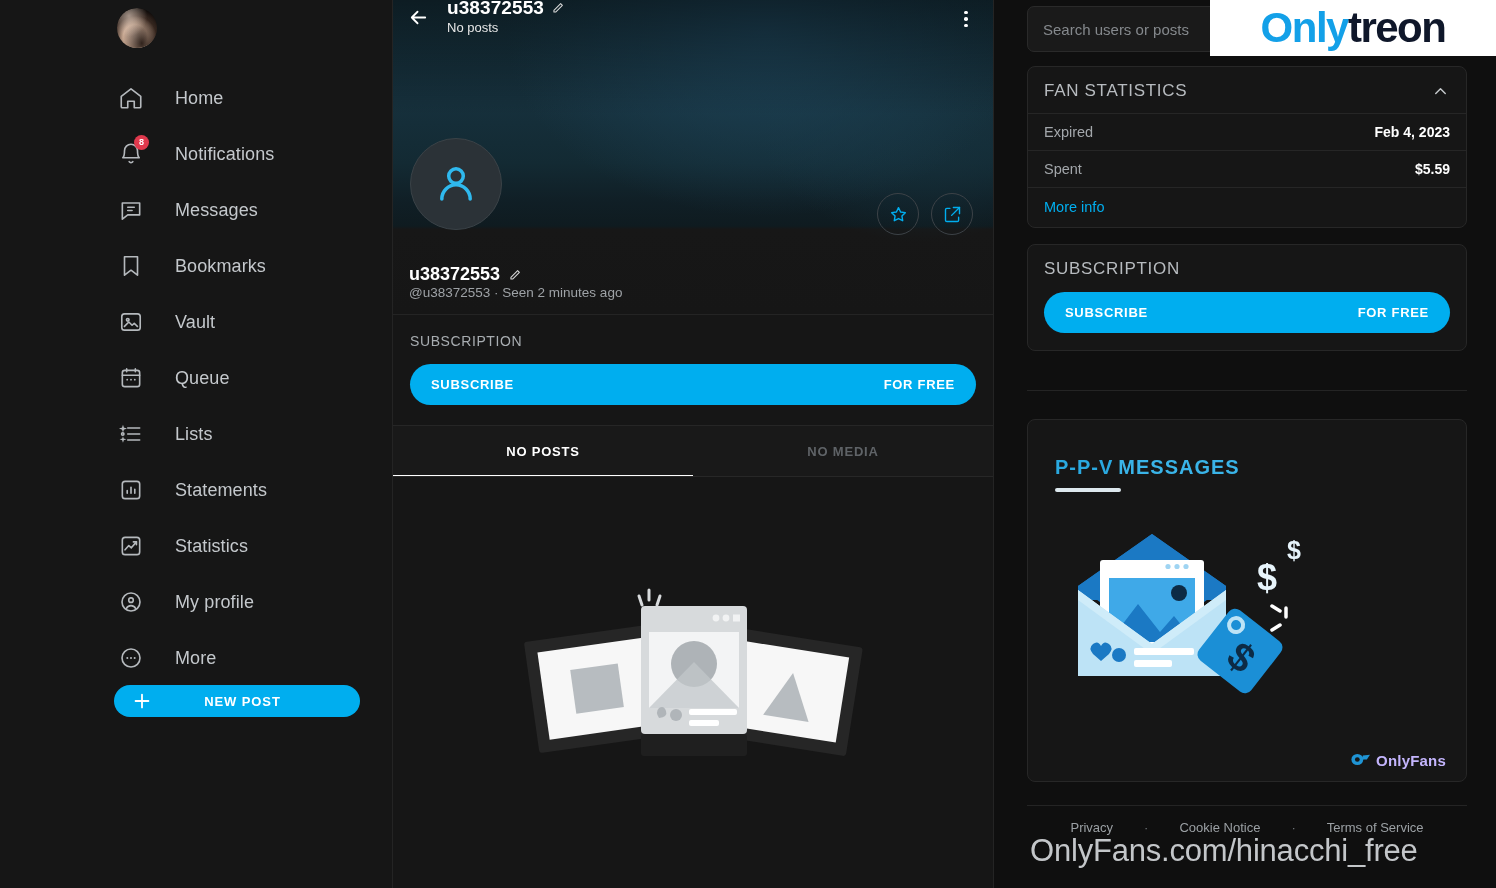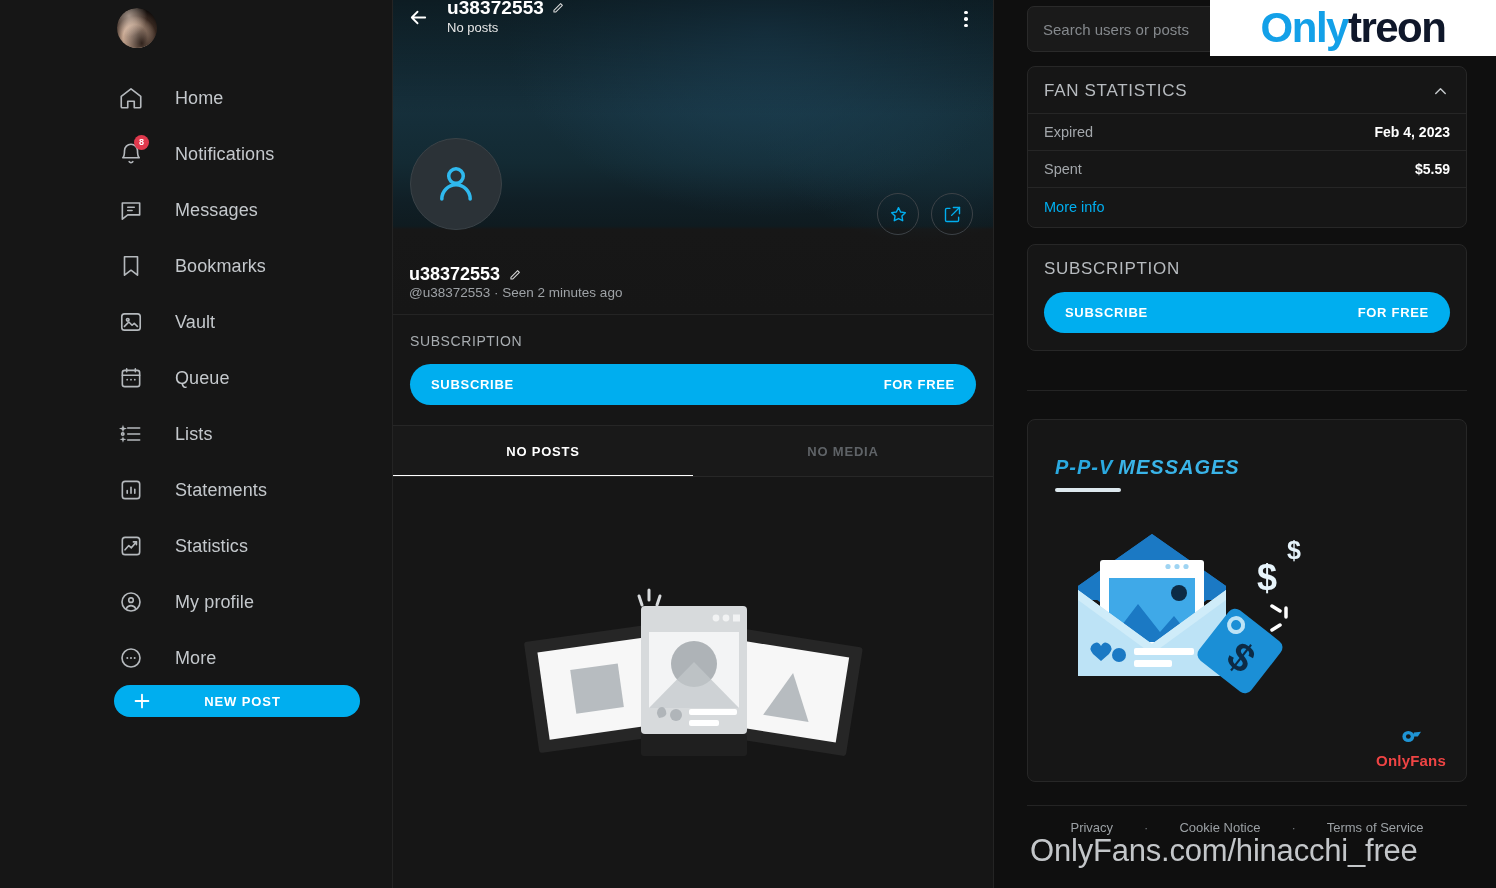--- a/index.html
+++ b/index.html
@@ -225,32 +225,32 @@
     height: 1px; background: #242424; margin: 39px 0 0 0;
   }
 
   .ppv-card {
     margin-top: 28px; height: 363px;
     background: #161616; border: 1px solid #272727; border-radius: 8px;
     position: relative; overflow: hidden;
   }
   .ppv-title {
     position: absolute; left: 27px; top: 36px;
-    font-size: 20px; font-weight: bold; letter-spacing: 1px; color: #2aa9e0; font-style: italic;
+    font-size: 20px; font-weight: bold; letter-spacing: 1px; color: #2aa9e0;
   }
   .ppv-title .w2 { color: #3ab4e8; margin-left: 5px; }
   .ppv-underline {
     position: absolute; left: 27px; top: 68px;
     width: 66px; height: 4px; background: #dde8ee; border-radius: 2px;
   }
   .ppv-art { position: absolute; left: 28px; top: 108px; }
   .of-logo {
     position: absolute; right: 20px; bottom: 12px;
     display: flex; align-items: center; gap: 6px;
-    color: #ef4444; font-size: 15px; font-weight: bold; letter-spacing: .2px; flex-direction: column;
+    color: #c4b5fd; font-size: 15px; font-weight: bold; letter-spacing: .2px;
   }
 
   .footer-sep { height: 1px; background: #242424; margin-top: 23px; }
   .footer {
     display: flex; align-items: flex-start; justify-content: center;
     gap: 31px; margin-top: 14px;
   }
   .footer a { color: #9ba0a4; font-size: 13px; text-decoration: none; cursor: pointer; }
   .footer .dot { color: #707579; font-size: 13px; }
 

